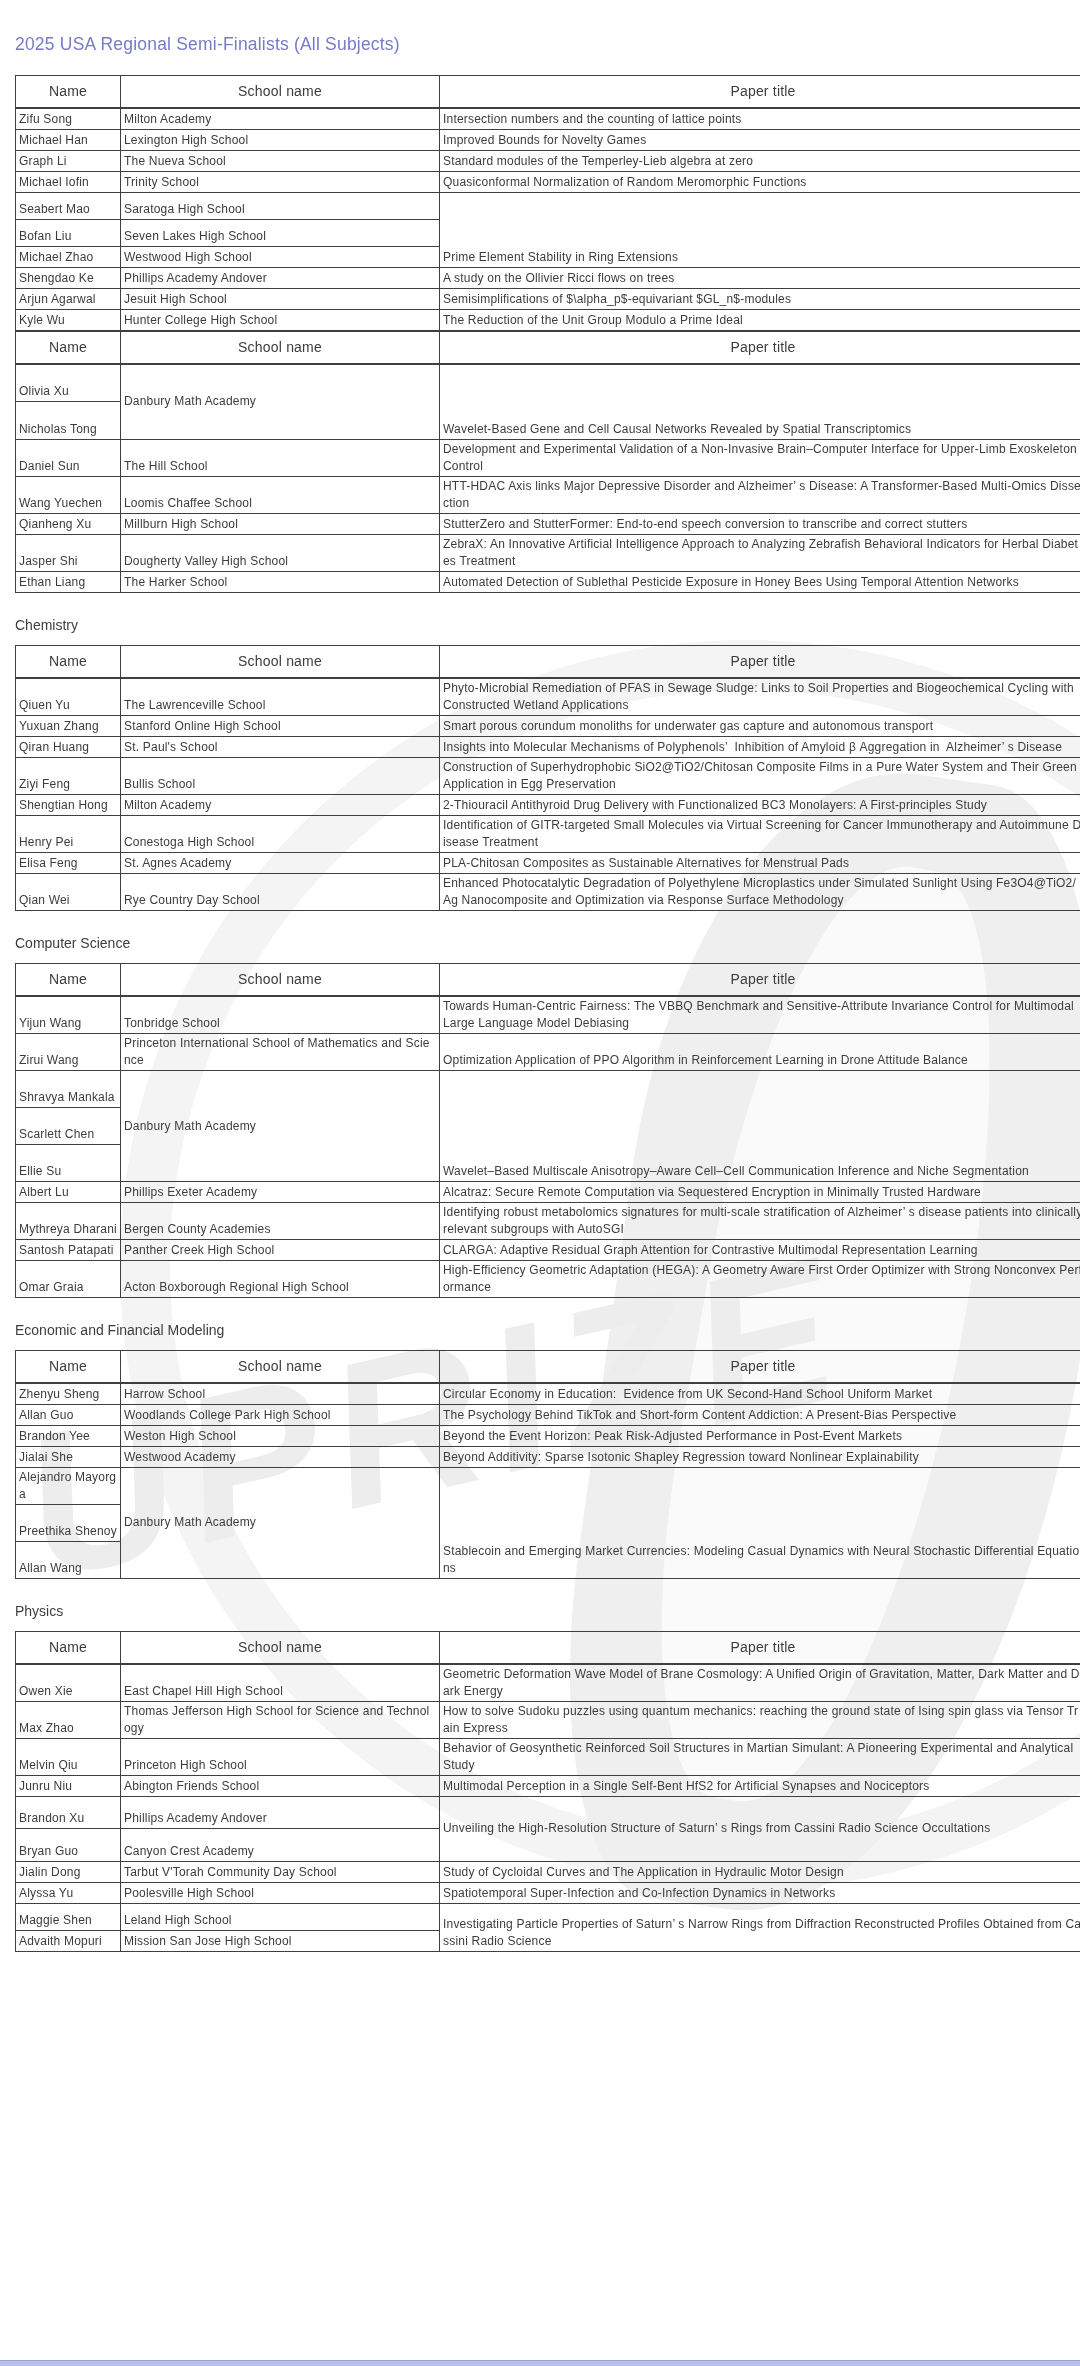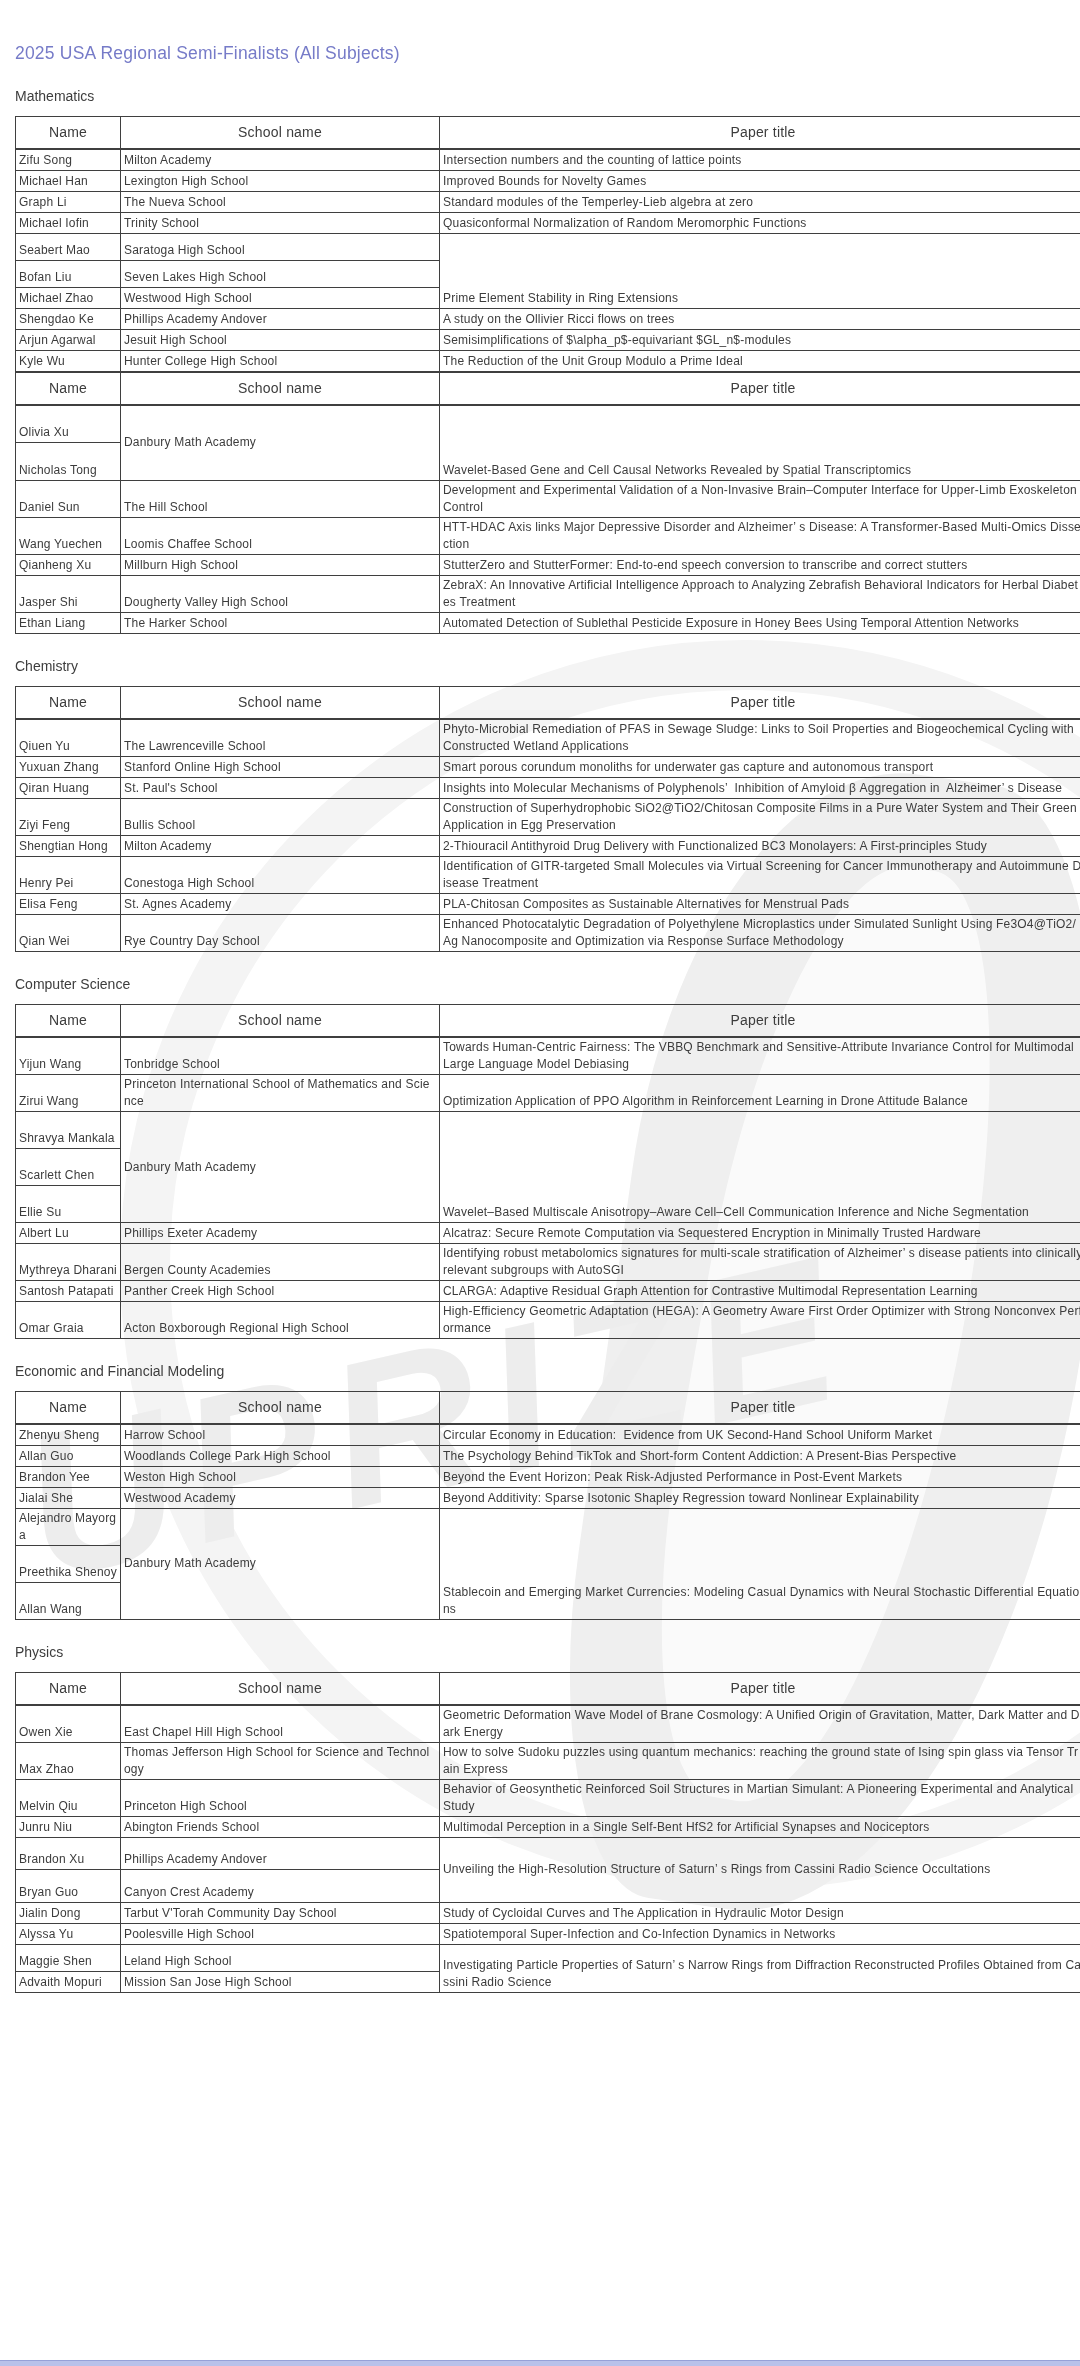--- a/index.html
+++ b/index.html
@@ -14,21 +14,21 @@
     background:#efefef;border-radius:58% 42% 70% 30% / 45% 55% 65% 35%;
     transform:rotate(8deg);}
   .wm-blob2{position:absolute;left:700px;top:860px;width:260px;height:950px;
     background:#ffffff;border-radius:55% 45% 60% 40% / 50% 50% 60% 40%;
     transform:rotate(10deg);opacity:.7;}
   .wm-text{position:absolute;left:28px;top:1408px;font-size:205px;line-height:205px;
     font-style:italic;font-weight:700;color:#ededed;letter-spacing:14px;
     white-space:nowrap;transform:rotate(-13deg);transform-origin:left center;}
 
   
-  .content{position:relative;z-index:1;padding:14px 15px 0 15px;margin-top:23px;}
+  .content{position:relative;z-index:1;padding:28px 15px 0 15px;}
   .page-title{font-size:17.5px;font-weight:400;letter-spacing:.2px;margin:6px 0 20px 0;}
   .section-heading{font-size:14px;font-weight:400;color:#3d3d3d;margin:24px 0 12px 0;}
 
   table.results{border-collapse:collapse;width:1050px;table-layout:fixed;background:transparent;}
   table.results th,table.results td{
     border:1px solid #3f3f3f;
     font-size:12px;line-height:17px;letter-spacing:.2px;
     padding:1px 3px;vertical-align:bottom;text-align:left;
     word-break:break-all;overflow-wrap:anywhere;white-space:pre-wrap;
     background:transparent;}
@@ -54,21 +54,20 @@
     <div class="wm-circle"></div>
     <div class="wm-blob"></div>
     <div class="wm-blob2"></div>
     <div class="wm-text">UPRIZE</div>
   </div>
 
   <div class="content">
     <h1 class="page-title" style="color: rgb(118, 123, 200);">2025 USA Regional Semi-Finalists (All Subjects)</h1>
     <div id="sections">
         <section>
-          <h2 class="section-heading">Mathematics</h2>
           <table class="results">
             <thead>
               <tr>
                 <th class="col-name">Name</th>
                 <th class="col-school">School name</th>
                 <th class="col-paper">Paper title</th>
               </tr>
             </thead>
             <tbody>
               <tr>

